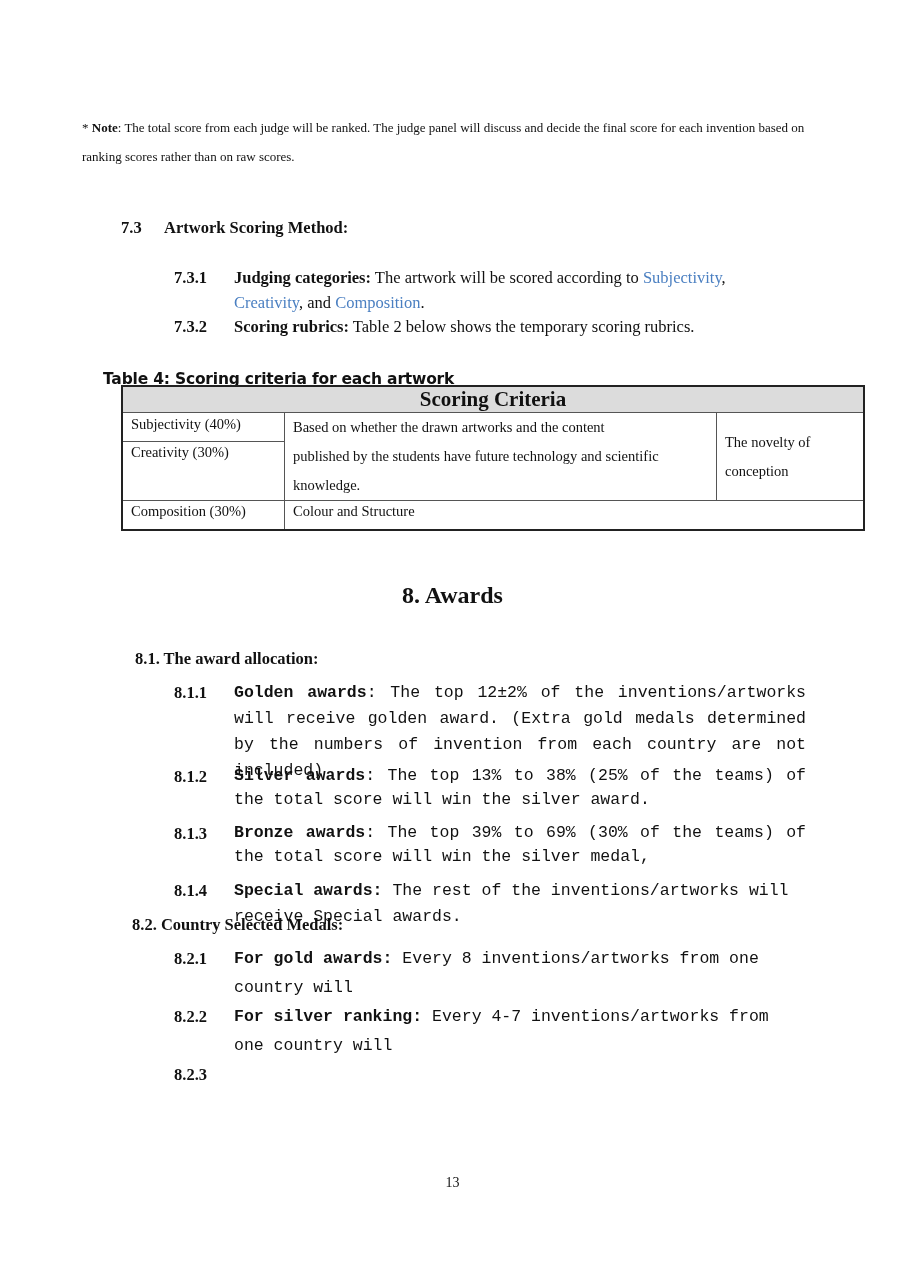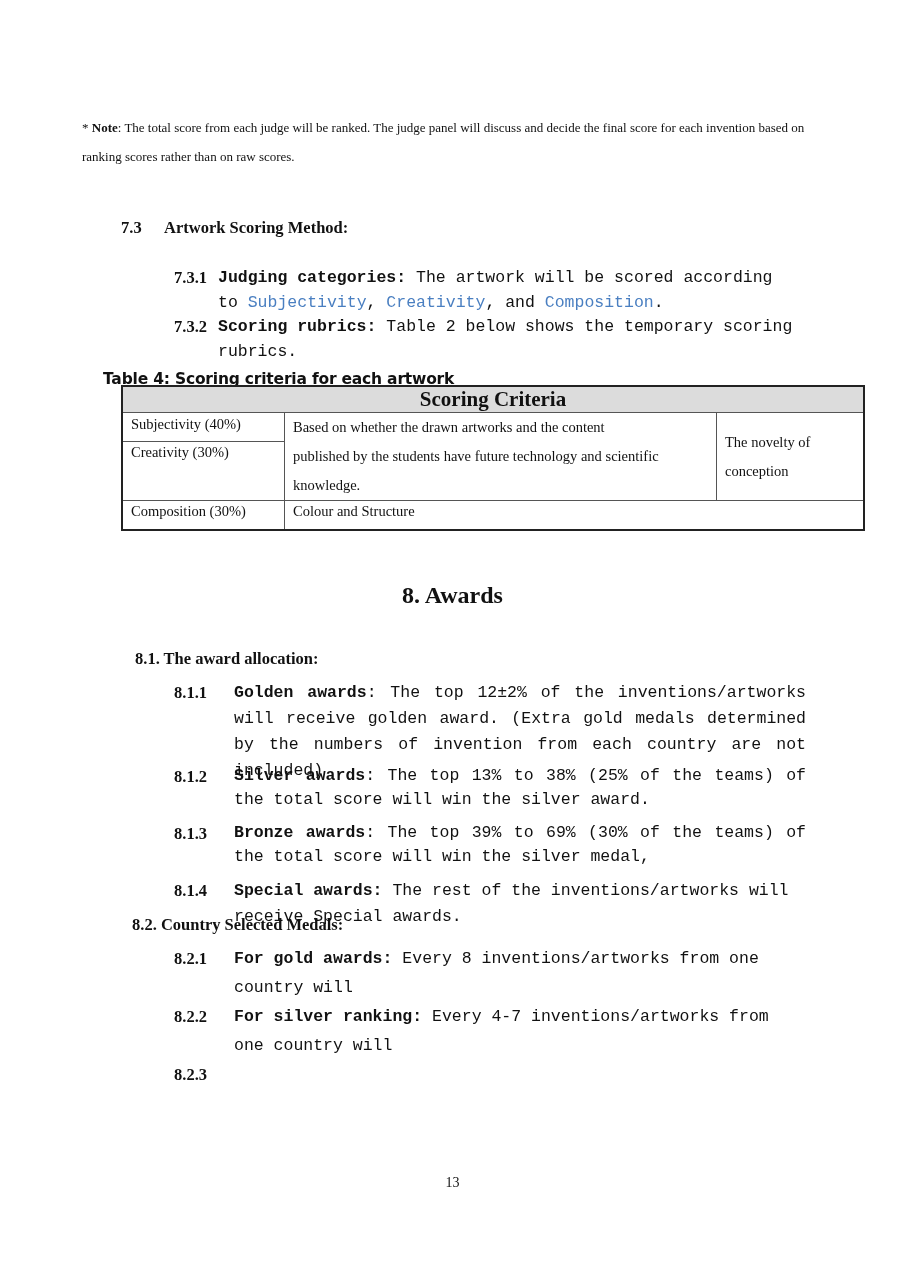--- a/index.html
+++ b/index.html
@@ -8,21 +8,21 @@
     font-family: "Liberation Serif", "DejaVu Serif", serif; color: #111;
   }
   .abs { position: absolute; }
   b { font-weight: bold; }
   .link { color: #4a7fc1; }
   .note { left: 82px; top: 113px; width: 750px; font-size: 13px; line-height: 29px; }
   .h73 { left: 121px; top: 218px; font-size: 16.5px; font-weight: bold; }
   .h73 .num { display: inline-block; width: 43px; }
   .item { position: absolute; font-size: 16.5px; line-height: 25px; }
   .item .num { position: absolute; left: 0; top: 0; font-weight: bold; }
-  .item .body { margin-left: 44px; font-family: Liberation Mono, monospace; }
+  .item .body { margin-left: 60px; }
   .tcap { left: 103px; top: 362px; font-family: "DejaVu Sans", sans-serif; font-weight: bold; font-size: 15.5px; letter-spacing: -0.2px; margin-top: 8px; }
   table.crit {
     position: absolute; left: 121px; top: 385px; width: 744px;
     border-collapse: collapse; border: 2px solid #222;
     font-size: 14.5px;
   }
   table.crit td { border: 1px solid #555; padding: 0 8px; vertical-align: top; }
   table.crit th { background: #dcdcdc; border: 1px solid #555; font-weight: bold; font-size: 21px; height: 22px; padding: 0; }
   .h8 { left: 0; width: 905px; top: 582px; text-align: center; font-size: 24px; font-weight: bold; }
   .h81 { left: 135px; top: 649px; font-size: 16.5px; font-weight: bold; }

